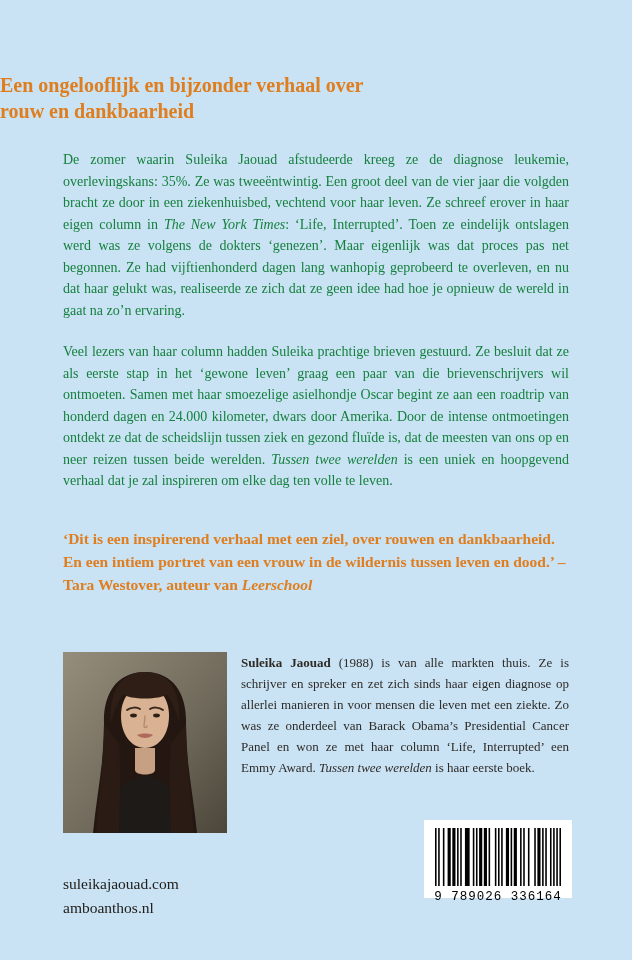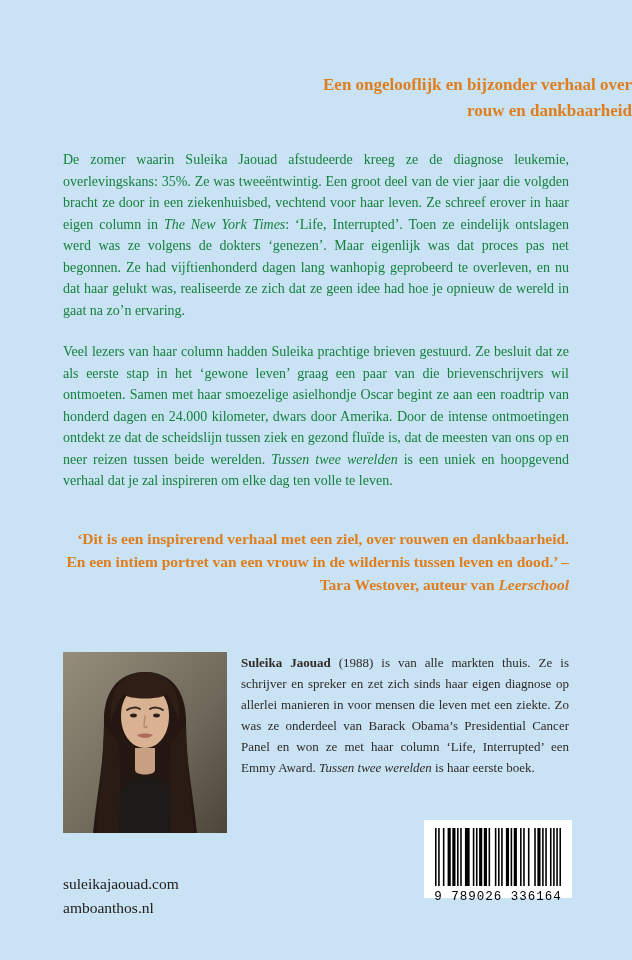--- a/index.html
+++ b/index.html
@@ -9,43 +9,43 @@
     height: 960px;
     margin: 0 auto;
     background: #c9e2f4;
     font-family: "Liberation Serif", serif;
     overflow: hidden;
   }
   .heading {
     position: absolute;
     top: 72px; left: 0; right: 0;
     margin: 0;
-    text-align: right;
+    text-align: left;
     color: #df7e1e;
-    font-size: 17px;
+    font-size: 20px;
     line-height: 26px;
     font-weight: bold;
   }
   .body-par {
     position: absolute;
     left: 63px;
     width: 506px;
     margin: 0;
     font-size: 14px;
     line-height: 21.5px;
     color: #15803d;
     text-align: justify;
   }
   .para1 { top: 149px; }
   .para2 { top: 341px; }
   .quote1 {
     position: absolute;
     top: 527px; left: 63px; width: 506px;
     margin: 0;
-    text-align: right;
+    text-align: left;
     color: #df7e1e;
     font-weight: bold;
     font-size: 15.5px;
     line-height: 23px;
   }
   .quote2 {
     position: absolute;
     top: 608px; left: 0; right: 0;
     margin: 0;
     text-align: center;

